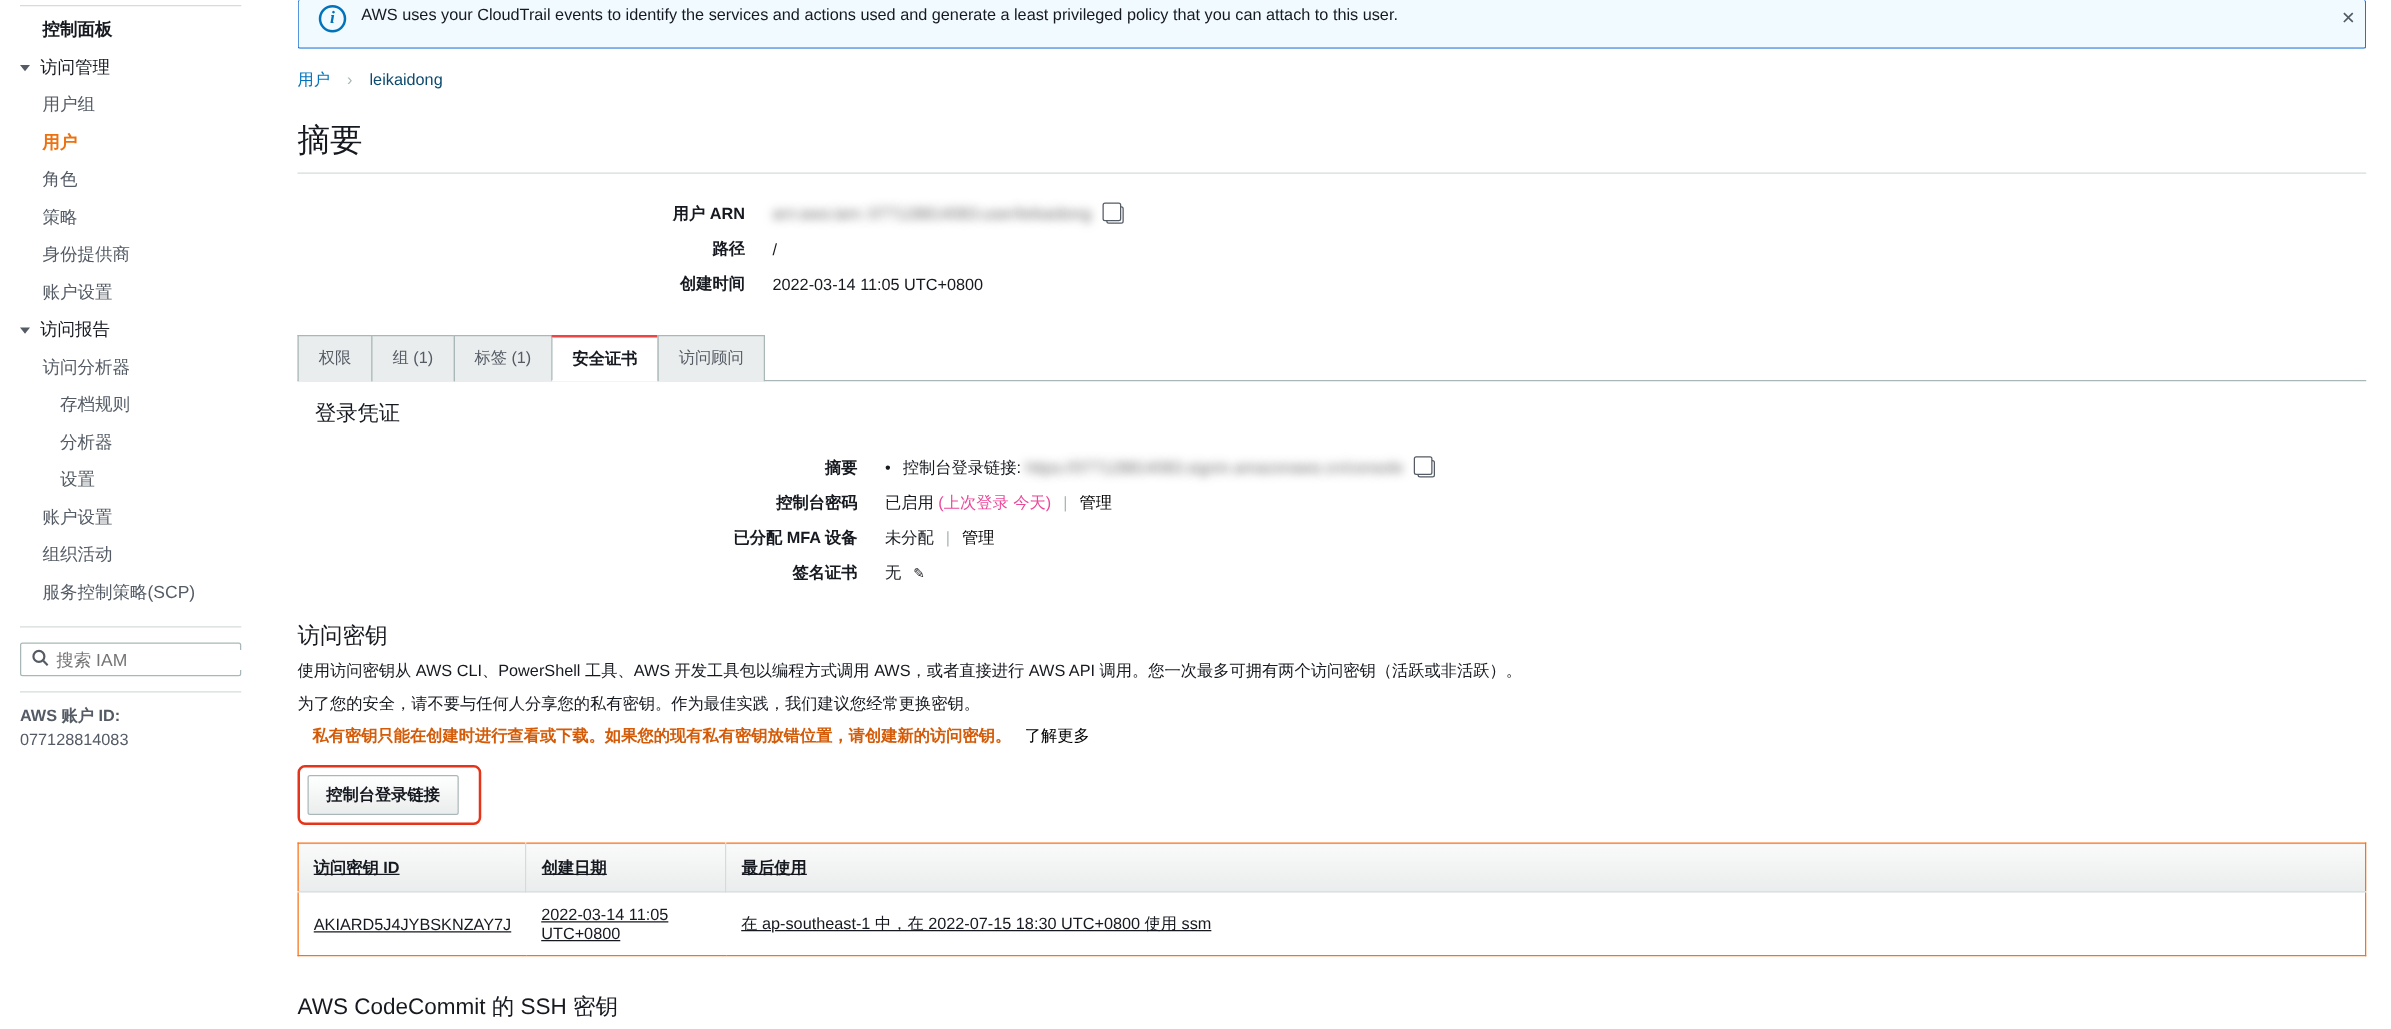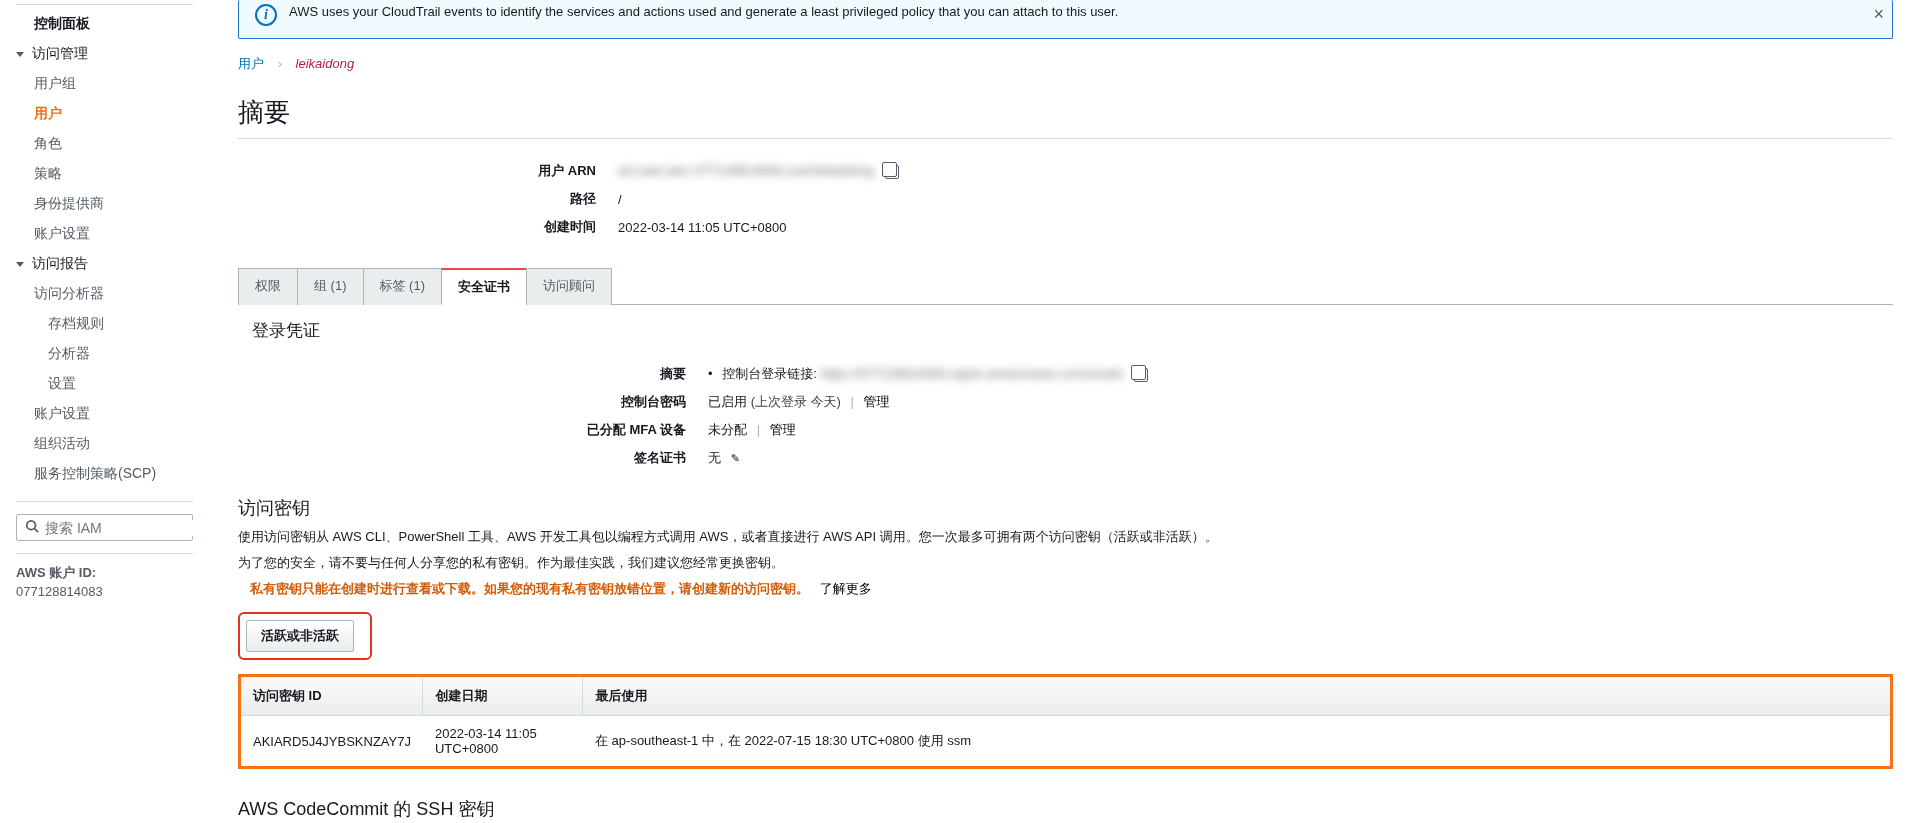--- a/index.html
+++ b/index.html
@@ -21,51 +21,51 @@
 
 .main { flex: 1; padding: 0 20px 40px 28px; }
 .info-banner { background: #f1faff; border: 1px solid #2074d5; border-radius: 2px; padding: 4px 16px 12px; margin-bottom: 16px; display: flex; align-items: flex-start; gap: 12px; position: relative; border-top: none;}
 .info-icon { width: 22px; height: 22px; border-radius: 50%; border: 2px solid #0073bb; display: flex; align-items: center; justify-content: center; color: #0073bb; font-weight: 700; flex-shrink: 0; font-family: Georgia, serif; font-style: italic; }
 .info-text { font-size: 13px; color: #16191f; }
 .info-close { position: absolute; right: 8px; top: 4px; font-size: 18px; color: #545b64; cursor: pointer; }
 
 .breadcrumb { font-size: 13px; margin: 6px 0 22px; }
 .breadcrumb a { color: #0073bb; text-decoration: none; }
 .breadcrumb .sep { margin: 0 10px; color: #aab7b8; }
-.breadcrumb .current { color: #be185d; font-style: italic; }
+.breadcrumb .current { color: #0c4a6e; }
 
 .section-title { font-size: 26px; font-weight: 400; margin-bottom: 8px; }
 .title-rule { border-top: 1px solid #d5dbdb; margin-bottom: 18px; }
 
 .kv-row { display: flex; padding: 5px 0; font-size: 13px; align-items: center;}
 .kv-label { width: 380px; text-align: right; font-weight: 700; color: #16191f; padding-right: 22px; }
 .kv-value { flex: 1; color: #16191f; }
 .copy-icon { display: inline-block; width: 14px; height: 14px; border: 1.5px solid #545b64; border-radius: 2px; position: relative; margin-left: 8px; cursor: pointer; vertical-align: middle;}
 .copy-icon::before { content: ''; position: absolute; left: -4px; top: -4px; width: 13px; height: 13px; border: 1.5px solid #545b64; border-radius: 2px; background: #fff; }
 
 .tabs { display: flex; margin-top: 26px; border-bottom: 1px solid #aab7b8; }
 .tab { padding: 8px 16px; font-size: 13px; border: 1px solid #aab7b8; border-bottom: none; margin-right: -1px; background: #eaeded; color: #545b64; cursor: pointer; position: relative; top: 1px;}
 .tab.active { background: #fff; color: #16191f; font-weight: 700; border-top: 2px solid #ef4444; border-bottom: 1px solid #fff; }
 
 .subsection { padding: 14px 0 0 14px; }
 .subsection h3 { font-size: 17px; font-weight: 400; margin-bottom: 8px; }
 
-.muted { color: #404040; }
+.muted { color: #ec4899; }
 .link { color: #000000; text-decoration: none; cursor: pointer;}
 .divider-pipe { color: #aab7b8; margin: 0 6px; }
 
 .access-key-section { margin-top: 24px; }
 .access-desc { font-size: 13px; margin: 8px 0; }
 .warning-line { font-size: 13px; margin: 6px 12px 14px; }
 .warning-line .orange { color: #d45b07; font-weight: 700;}
 
 .create-button-wrap { border: 2px solid #e6341a; border-radius: 6px; padding: 6px 16px 6px 6px; display: inline-block; margin-bottom: 14px; }
 .create-button { background: linear-gradient(#fff, #eaeded); border: 1px solid #aab7b8; border-radius: 2px; padding: 6px 14px; font-size: 13px; font-weight: 700; cursor: pointer; color: #16191f;}
 
-table.keys { width: 100%; border-collapse: collapse; font-size: 13px; border: 3px solid #f97316;}
+table.keys { width: 100%; border-collapse: collapse; font-size: 13px; border: 1px solid #f97316; text-decoration: underline;}
 table.keys th { text-align: left; padding: 10px 12px; background: linear-gradient(#fafafa,#eaeded); font-weight: 700; border-bottom: 1px solid #d5dbdb; border-right: 1px solid #d5dbdb;}
 table.keys th:last-child { border-right: none;}
 table.keys td { padding: 10px 12px; border-top: 1px solid #eaeded; }
 
 .ssh-section { margin-top: 28px; }
 .ssh-section h3 { font-size: 18px; font-weight: 400; margin-bottom: 10px;}
 
 .pencil-icon { display: inline-block; margin-left: 6px; font-size: 11px; cursor: pointer;}
 .blur { color: transparent; text-shadow: 0 0 8px rgba(0,0,0,0.6); user-select: none;}
 </style>
@@ -192,21 +192,21 @@
 
     <div class="access-key-section">
       <h3 style="font-size:18px;font-weight:400;">访问密钥</h3>
       <p class="access-desc">使用访问密钥从 AWS CLI、PowerShell 工具、AWS 开发工具包以编程方式调用 AWS，或者直接进行 AWS API 调用。您一次最多可拥有两个访问密钥（活跃或非活跃）。</p>
       <p class="access-desc">为了您的安全，请不要与任何人分享您的私有密钥。作为最佳实践，我们建议您经常更换密钥。</p>
       <p class="warning-line">
         <span class="orange">私有密钥只能在创建时进行查看或下载。如果您的现有私有密钥放错位置，请创建新的访问密钥。</span>&nbsp;&nbsp;
         <a class="link">了解更多</a>
       </p>
       <div class="create-button-wrap">
-        <button class="create-button">活跃或非活跃</button>
+        <button class="create-button">控制台登录链接</button>
       </div>
       <table class="keys">
         <thead>
           <tr>
             <th style="width:180px;">访问密钥 ID</th>
             <th style="width:160px;">创建日期</th>
             <th>最后使用</th>
           </tr>
         </thead>
         <tbody>

